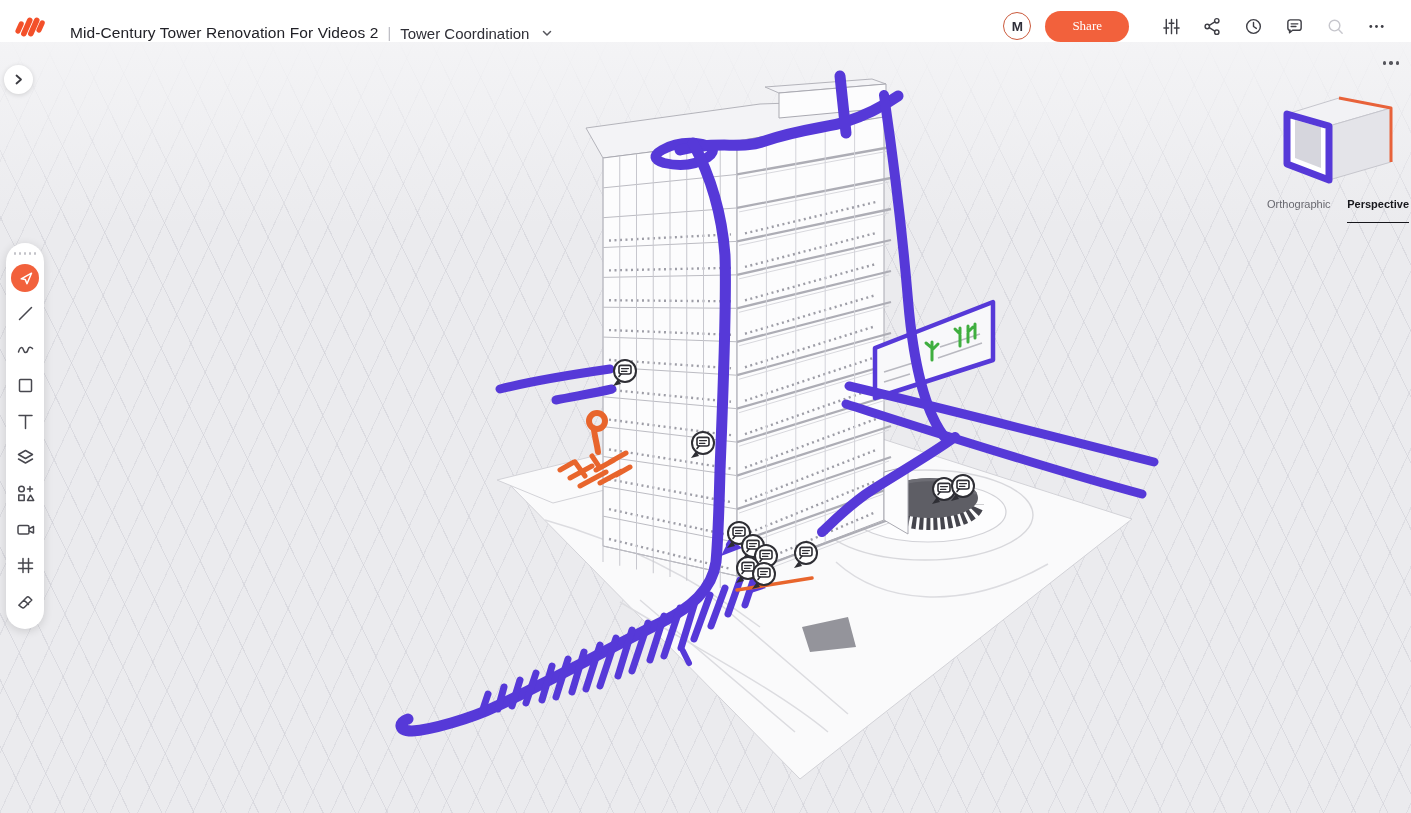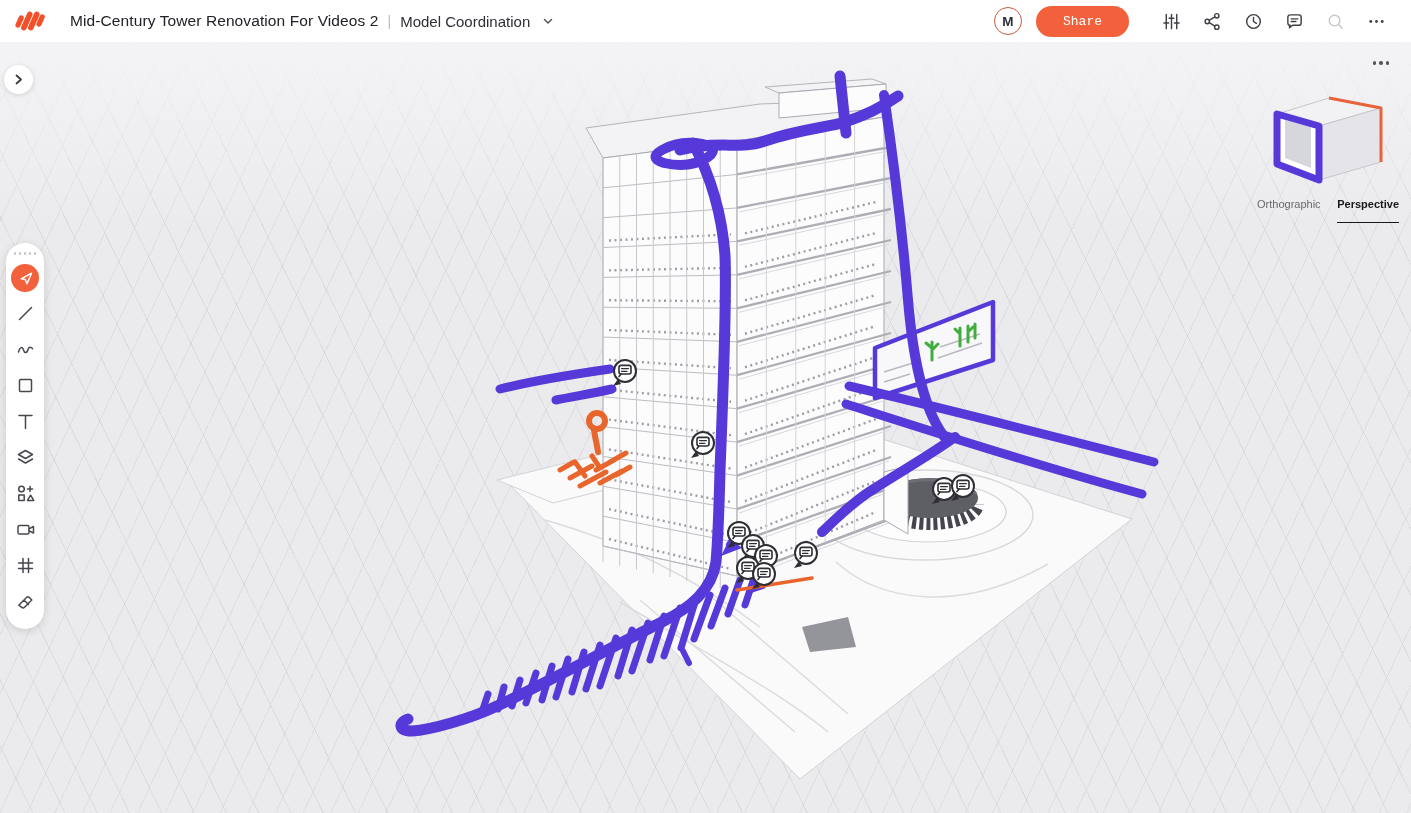--- a/index.html
+++ b/index.html
@@ -1,33 +1,33 @@
 <!DOCTYPE html>
 <html style="--accent: #f2613c; --logo: #f3502a; --purple: #5639d8; --orange: #e8652c;"><head>
 <meta charset="utf-8">
 <style>
   * { box-sizing: border-box; margin: 0; padding: 0; }
   html, body { width: 1411px; height: 813px; overflow: hidden;
     font-family: "Liberation Sans", sans-serif; background: #fff; }
 
   
   .topbar { position: relative; height: 42px; background: #ffffff; display: flex;
-    align-items: center; padding: 0 14px; z-index: 30; }
+    align-items: flex-end; padding: 0 14px; z-index: 30; }
   .logo { width: 34px; height: 30px; margin-right: 22px; flex: 0 0 auto; }
   .title-wrap { display: flex; align-items: center; gap: 9px; }
   .doc-title { font-size: 15.5px; color: #212127; letter-spacing: .1px; }
   .title-sep { font-size: 14px; color: #b9b9c0; }
   .view-label { font-size: 15px; color: #2e2e36; }
   .chev { width: 14px; height: 14px; margin-left: 2px; cursor: pointer; }
   .topbar-right { margin-left: auto; display: flex; align-items: center; gap: 0; }
   .avatar { width: 28px; height: 28px; border-radius: 50%; border: 1.6px solid #cb5a3c;
     color: #2e2e38; font-size: 13.5px; font-weight: bold; display: flex; align-items: center;
     justify-content: center; background: #fff; margin-right: 14px; cursor: pointer; }
   .share-btn { background: var(--accent); color: #fff; border: none; border-radius: 16px;
-    height: 31px; padding: 0 27px; font-size: 13px; font-family: Liberation Mono, monospace; cursor: pointer;
+    height: 31px; padding: 0 27px; font-size: 13px; font-family: Liberation Serif, serif; cursor: pointer;
     margin-right: 22px; }
   .tb-icon { width: 41px; height: 32px; display: flex; align-items: center; justify-content: center;
     cursor: pointer; background: none; border: none; }
   .tb-icon svg { width: 19px; height: 19px; stroke: #3f3f46; fill: none;
     stroke-width: 1.5; stroke-linecap: round; stroke-linejoin: round; }
   .tb-icon.dim svg { stroke: #c7c7cd; }
 
   
   .canvas { position: relative; width: 1411px; height: 771px; overflow: hidden;
     background-color: #ebebee;
@@ -52,21 +52,21 @@
   .tool-grip { display: flex; gap: 2.5px; padding: 2px 0 5px; cursor: grab; }
   .tool-grip i { width: 2.5px; height: 2.5px; border-radius: 50%; background: #c3c3c9; display: block; }
   .tool { width: 28px; height: 28px; margin: 4px 0; border: none; background: none; border-radius: 50%;
     display: flex; align-items: center; justify-content: center; cursor: pointer; }
   .tool svg { width: 21px; height: 21px; stroke: #47474e; fill: none; stroke-width: 1.5;
     stroke-linecap: round; stroke-linejoin: round; }
   .tool.active { background: var(--accent); }
   .tool.active svg { stroke: #fff; }
 
   
-  .cube-widget { position: absolute; right: 10px; top: 14px; width: 150px; text-align: center; }
+  .cube-widget { position: absolute; right: 0; top: 14px; width: 150px; text-align: center; }
   .canvas-more { display: flex; justify-content: flex-end; gap: 3px; padding-right: 12px;
     cursor: pointer; height: 14px; align-items: center; }
   .canvas-more i { width: 3.5px; height: 3.5px; border-radius: 50%; background: #55555c; display: block; }
   .cube-svg { width: 130px; height: 118px; margin-top: 4px; cursor: pointer; }
   .cube-labels { display: flex; justify-content: space-between; padding: 0 2px 0 6px; margin-top: 2px; }
   .cube-labels .ortho { font-size: 11px; color: #68686f; cursor: pointer; }
   .cube-labels .persp { font-size: 11px; color: #17171c; font-weight: bold; cursor: pointer;
     border-bottom: 1.5px solid #17171c; padding-bottom: 12px; }
 
   
@@ -92,21 +92,21 @@
     <g fill="#f3502a">
       <rect x="3" y="9" width="5.2" height="13" rx="2.6" transform="rotate(24 5.6 15.5)"></rect>
       <rect x="10" y="5" width="5.6" height="20" rx="2.8" transform="rotate(24 12.8 15)"></rect>
       <rect x="17" y="5" width="5.6" height="20" rx="2.8" transform="rotate(24 19.8 15)"></rect>
       <rect x="24" y="8" width="5.2" height="13" rx="2.6" transform="rotate(24 26.6 14.5)"></rect>
     </g>
   </svg>
   <div class="title-wrap">
     <span class="doc-title">Mid-Century Tower Renovation For Videos 2</span>
     <span class="title-sep">|</span>
-    <span class="view-label">Model Coordination</span>
+    <span class="view-label">Tower Coordination</span>
     <svg class="chev" viewBox="0 0 14 14">
       <path d="M3.5 5.5 L7 9 L10.5 5.5" fill="none" stroke="#55555c" stroke-width="1.5" stroke-linecap="round" stroke-linejoin="round"></path>
     </svg>
   </div>
   <div class="topbar-right">
     <div class="avatar">M</div>
     <button class="share-btn">Share</button>
     <button class="tb-icon">
       <svg viewBox="0 0 20 20">
           <path d="M4.5 2.5v15 M10 2.5v15 M15.5 2.5v15"></path>

